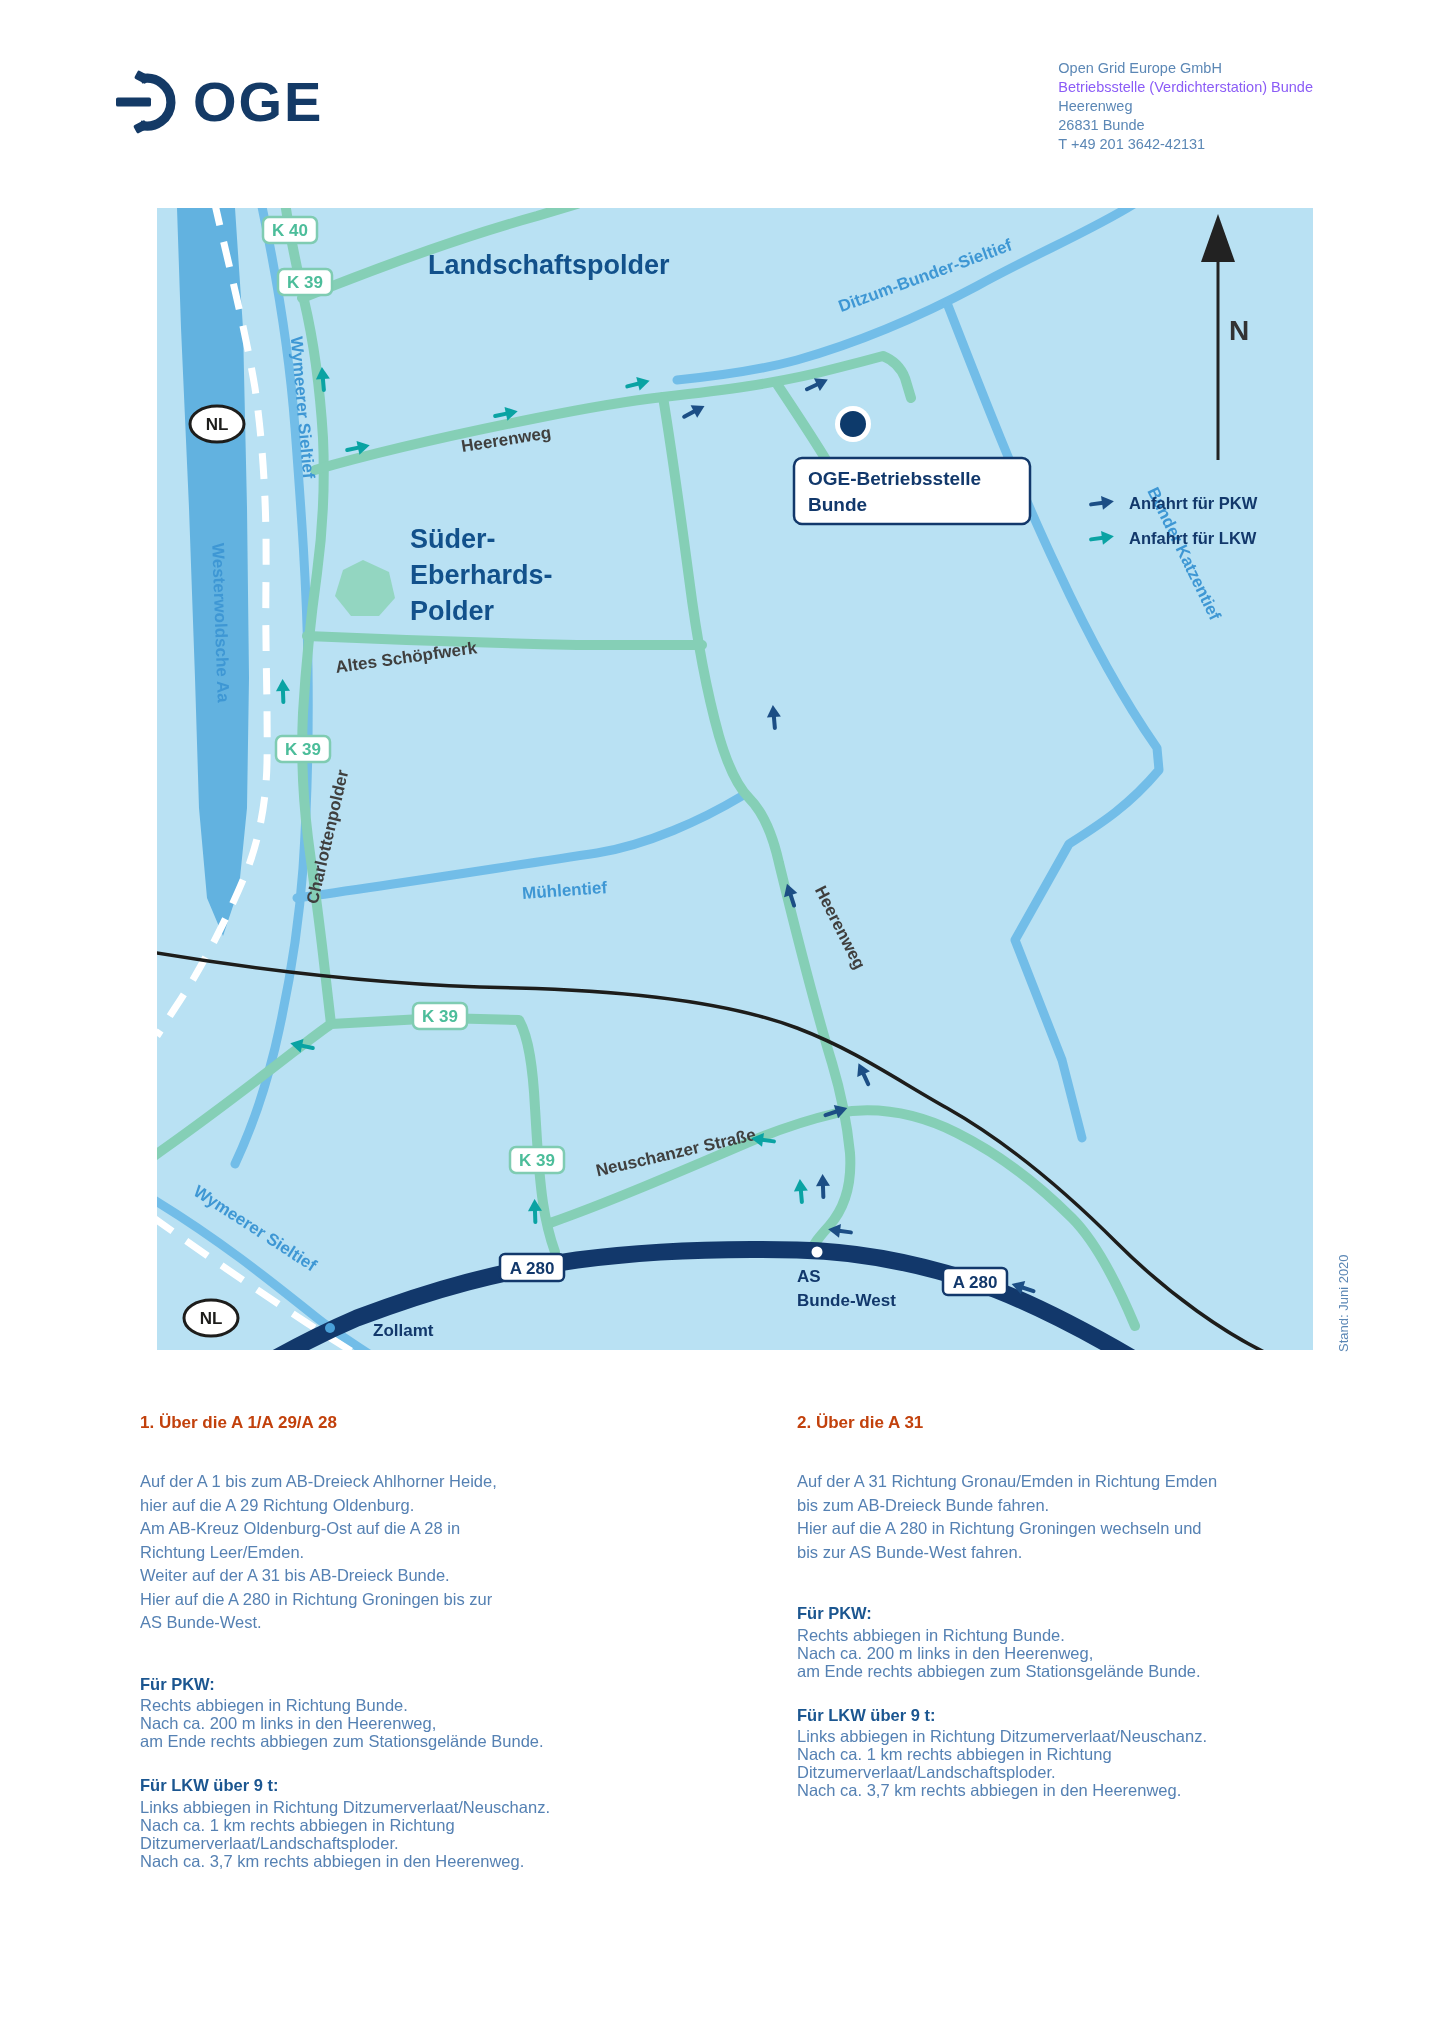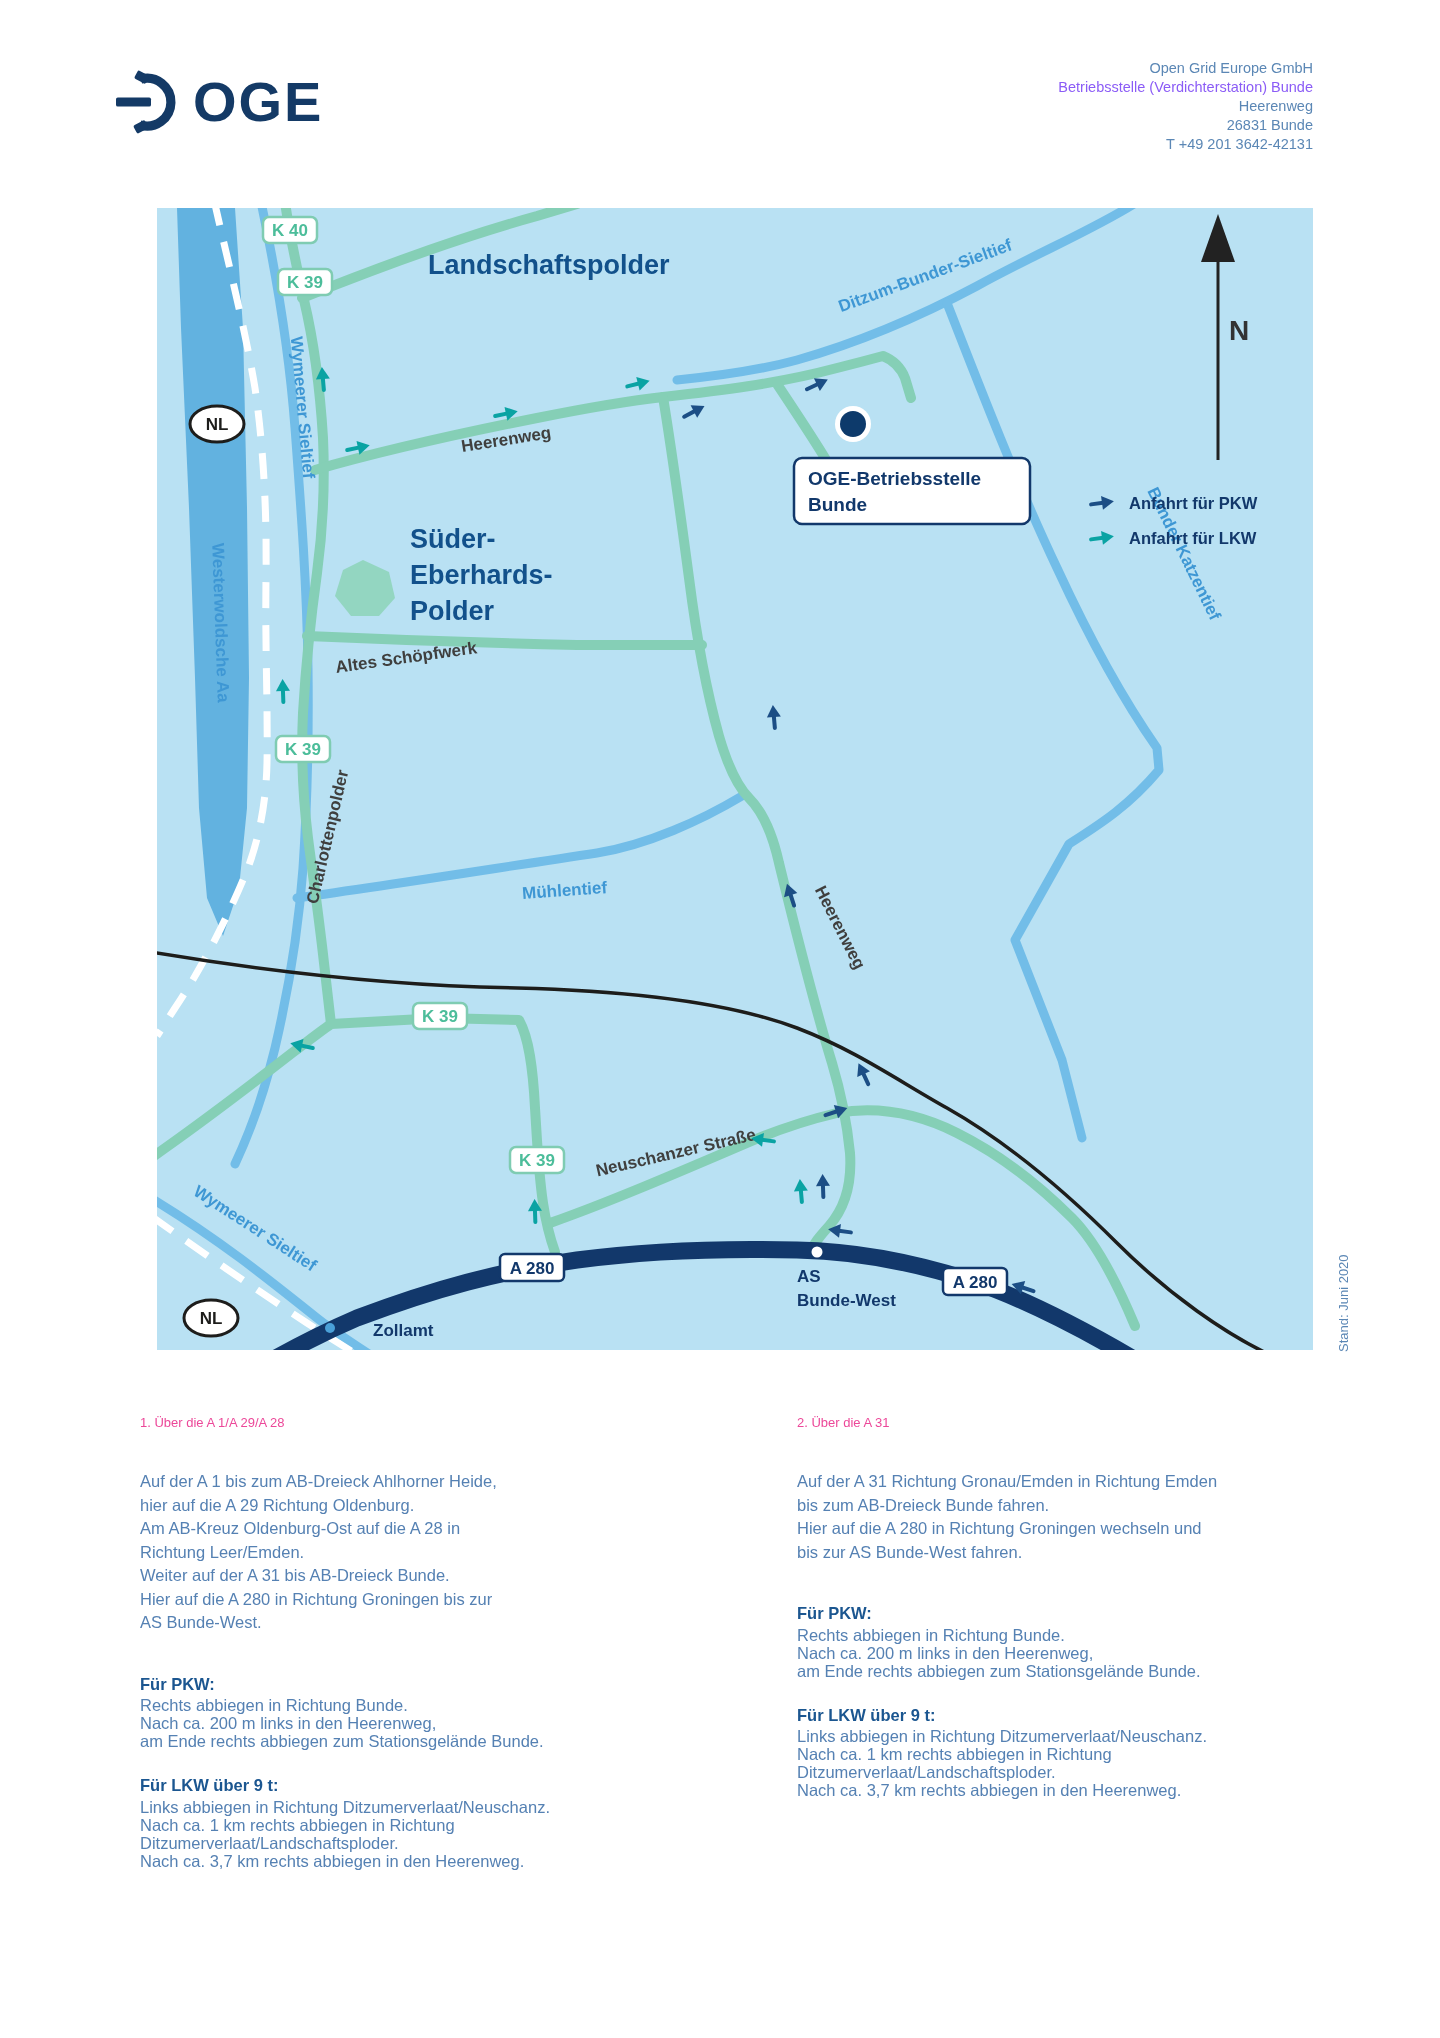--- a/index.html
+++ b/index.html
@@ -3,21 +3,21 @@
 <meta charset="utf-8">
 <style>
   html,body{margin:0;padding:0;}
   body{
     width:1440px;height:2038px;position:relative;background:#ffffff;
     font-family:"Liberation Sans", sans-serif;overflow:hidden;
   }
   
   .logo-wrap{position:absolute;left:116px;top:70px;display:flex;align-items:center;gap:7px;}
   .logo-text{font-size:56px;font-weight:bold;color:#143a66;letter-spacing:2px;line-height:1;}
-  .address{position:absolute;top:59px;right:127px;text-align:right;font-size:14.5px;line-height:19px;color:#5b87b5;}
+  .address{position:absolute;top:59px;right:127px;font-size:14.5px;line-height:19px;color:#5b87b5;}
   .address .addr-bold{color:#8b5cf6;font-weight:normal;}
   
   .map-wrap{position:absolute;left:157px;top:208px;width:1156px;height:1142px;background:#b9e1f3;}
   svg text{font-family:"Liberation Sans", sans-serif;}
   .river{stroke:#72bde8;stroke-width:9;fill:none;stroke-linecap:round;stroke-linejoin:round;}
   .road{stroke:#85cfb6;stroke-width:10;fill:none;stroke-linecap:round;stroke-linejoin:round;}
   .border-dash{stroke:#ffffff;stroke-width:7;fill:none;stroke-dasharray:26 17;}
   .rail{stroke:#1d1d1b;stroke-width:3.5;fill:none;}
   .motorway{stroke:#12386b;stroke-width:17;fill:none;stroke-linecap:round;}
   .lbl-region{fill:#12518b;font-weight:bold;font-size:27px;}
@@ -38,21 +38,21 @@
   .compass polygon{fill:#222222;}
   .compass text{fill:#333333;font-size:28px;font-weight:bold;}
   .legend text{fill:#12386b;font-size:16.5px;font-weight:bold;}
   
   .stand-note{position:absolute;left:1336px;top:1352px;transform:rotate(-90deg);transform-origin:0 0;
     font-size:13px;color:#5b87b5;white-space:nowrap;}
   
   .col{position:absolute;top:1412px;width:545px;}
   .col-1{left:140px;}
   .col-2{left:797px;}
-  .sec-heading{margin:0;font-size:13px;line-height:22px;color:#ec4899;font-weight:normal;}
+  .sec-heading{margin:0;font-size:17px;line-height:22px;color:#c2410c;font-weight:bold;}
   .intro{margin:36px 0 0;font-size:16.5px;line-height:23.5px;color:#5581b3;}
   .sub-title{font-size:16.5px;line-height:23.5px;color:#1b5690;font-weight:bold;}
   .gap-lg{margin:38px 0 0;}
   .gap-sm{margin:24px 0 0;}
   .sub-lines{margin:0;font-size:16.5px;line-height:18px;color:#5581b3;}
 </style>
 </head>
 <body>
 
 <div class="logo-wrap">

